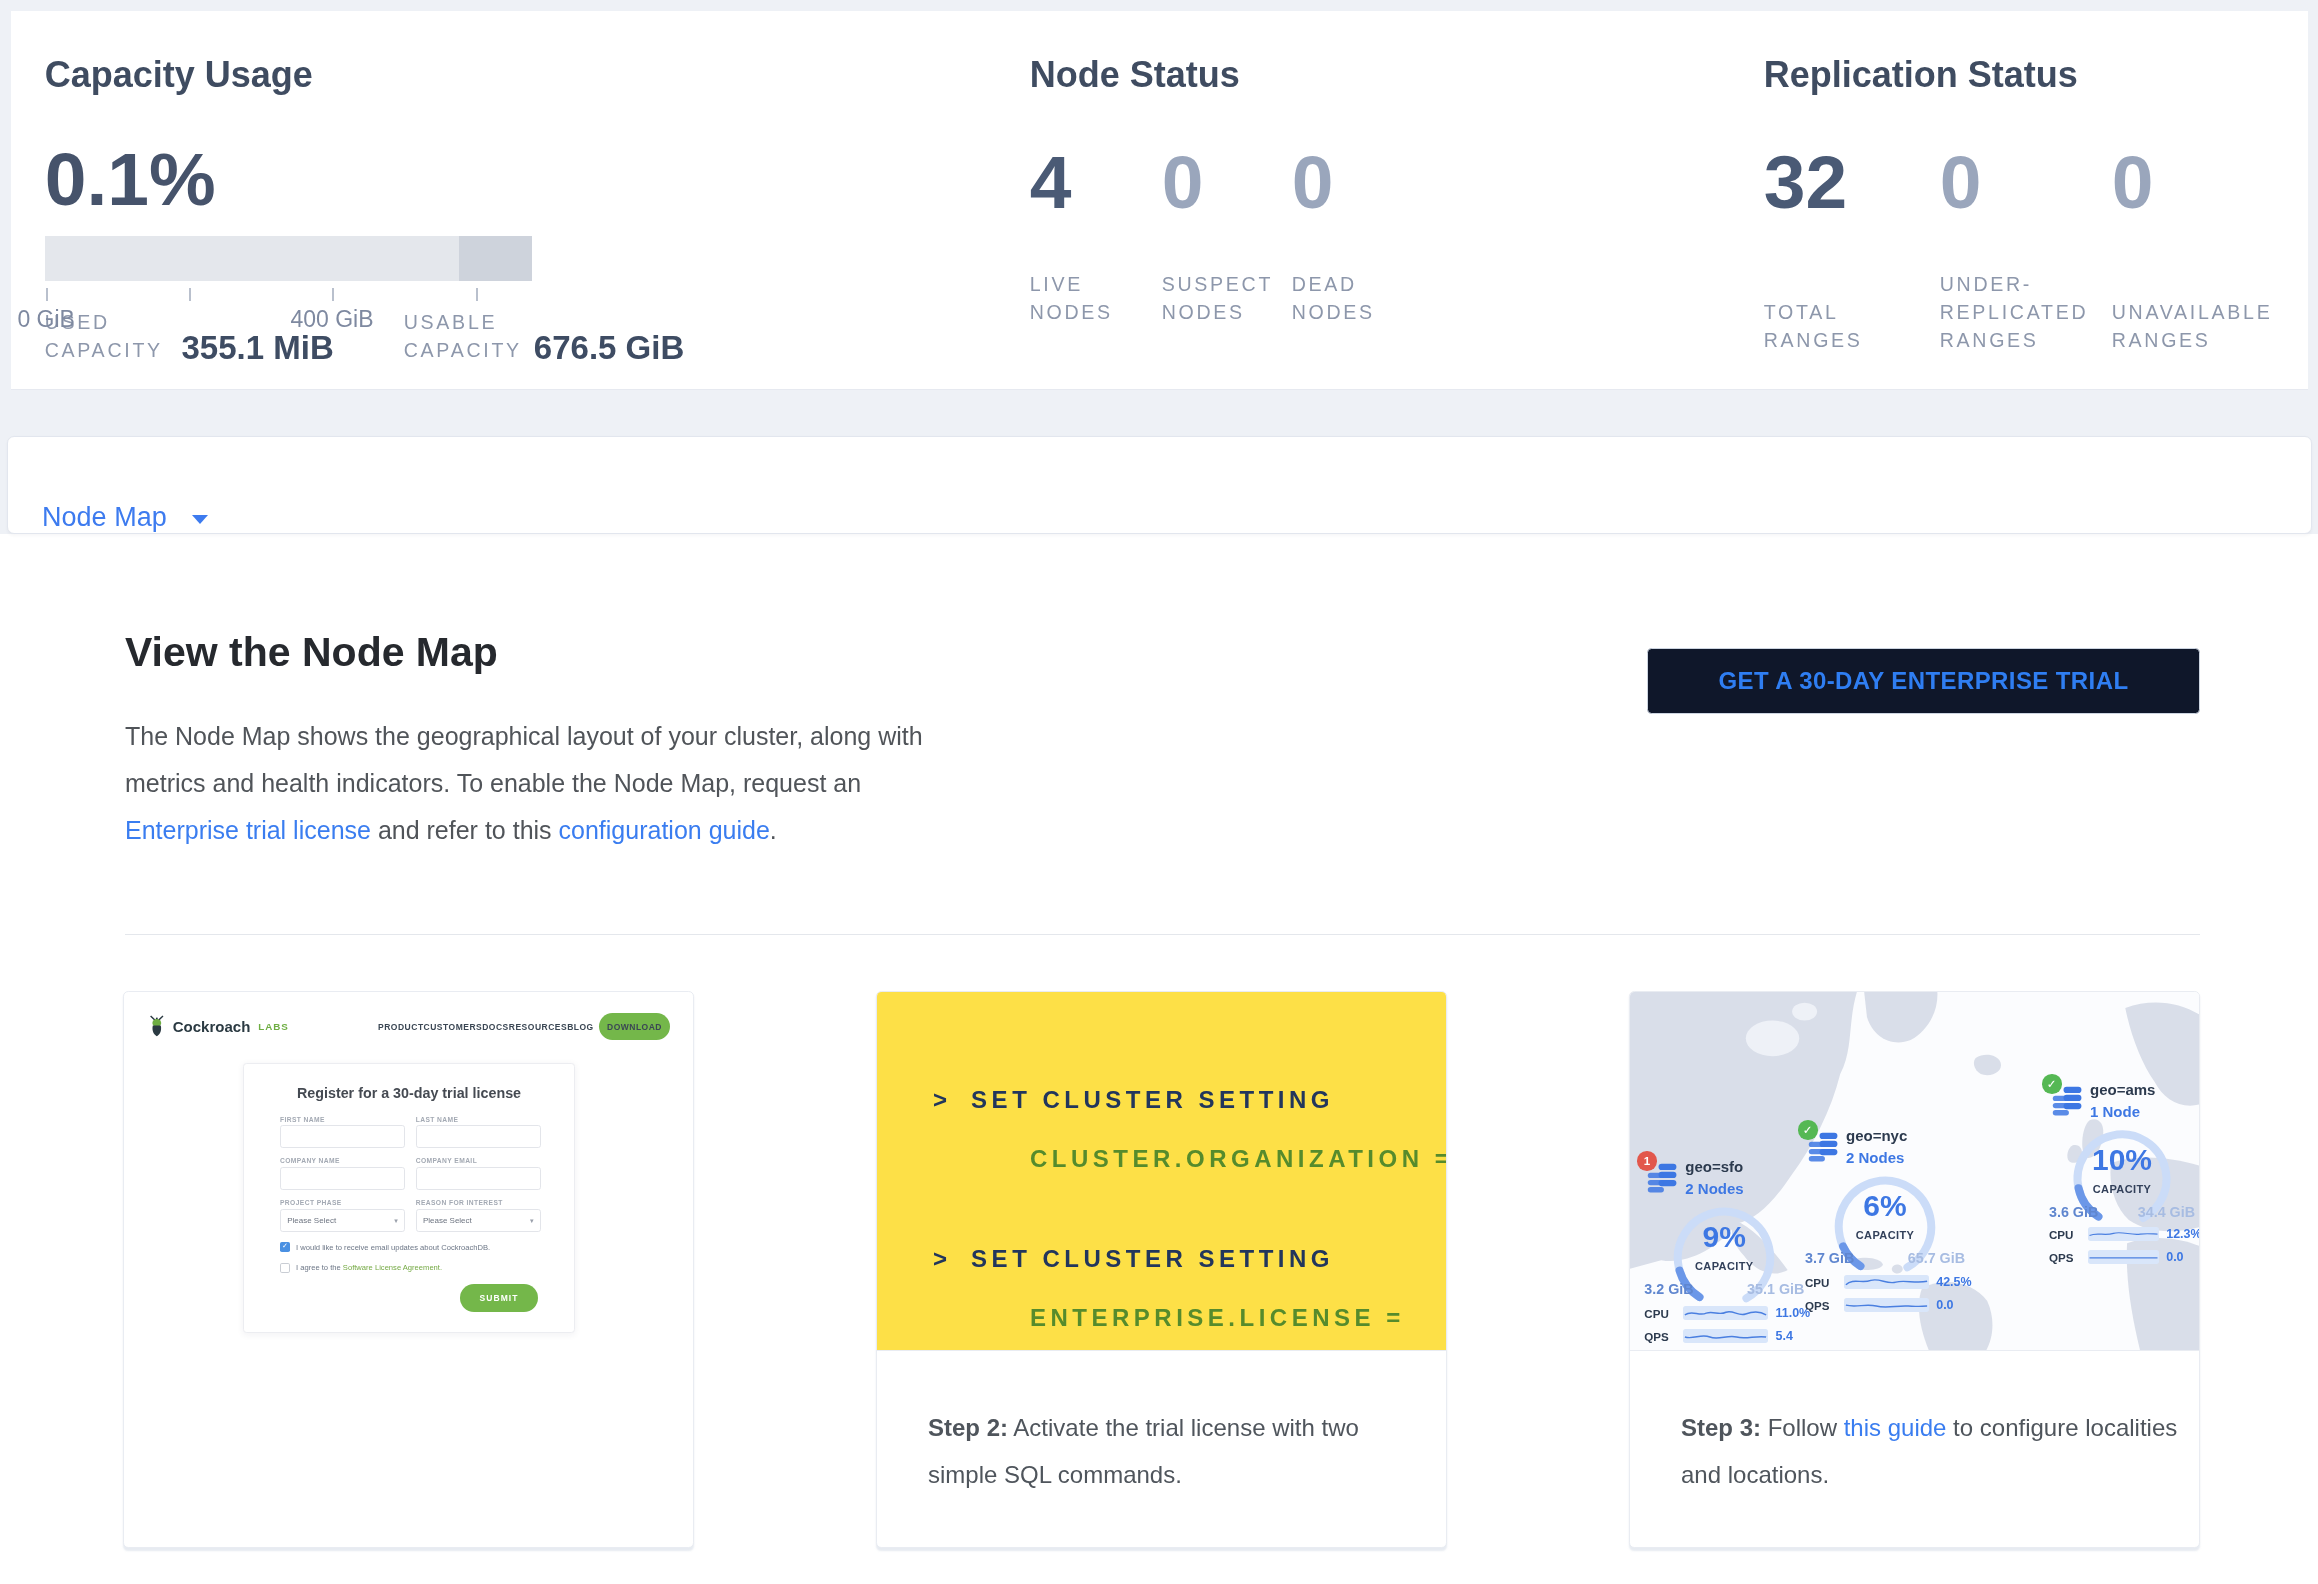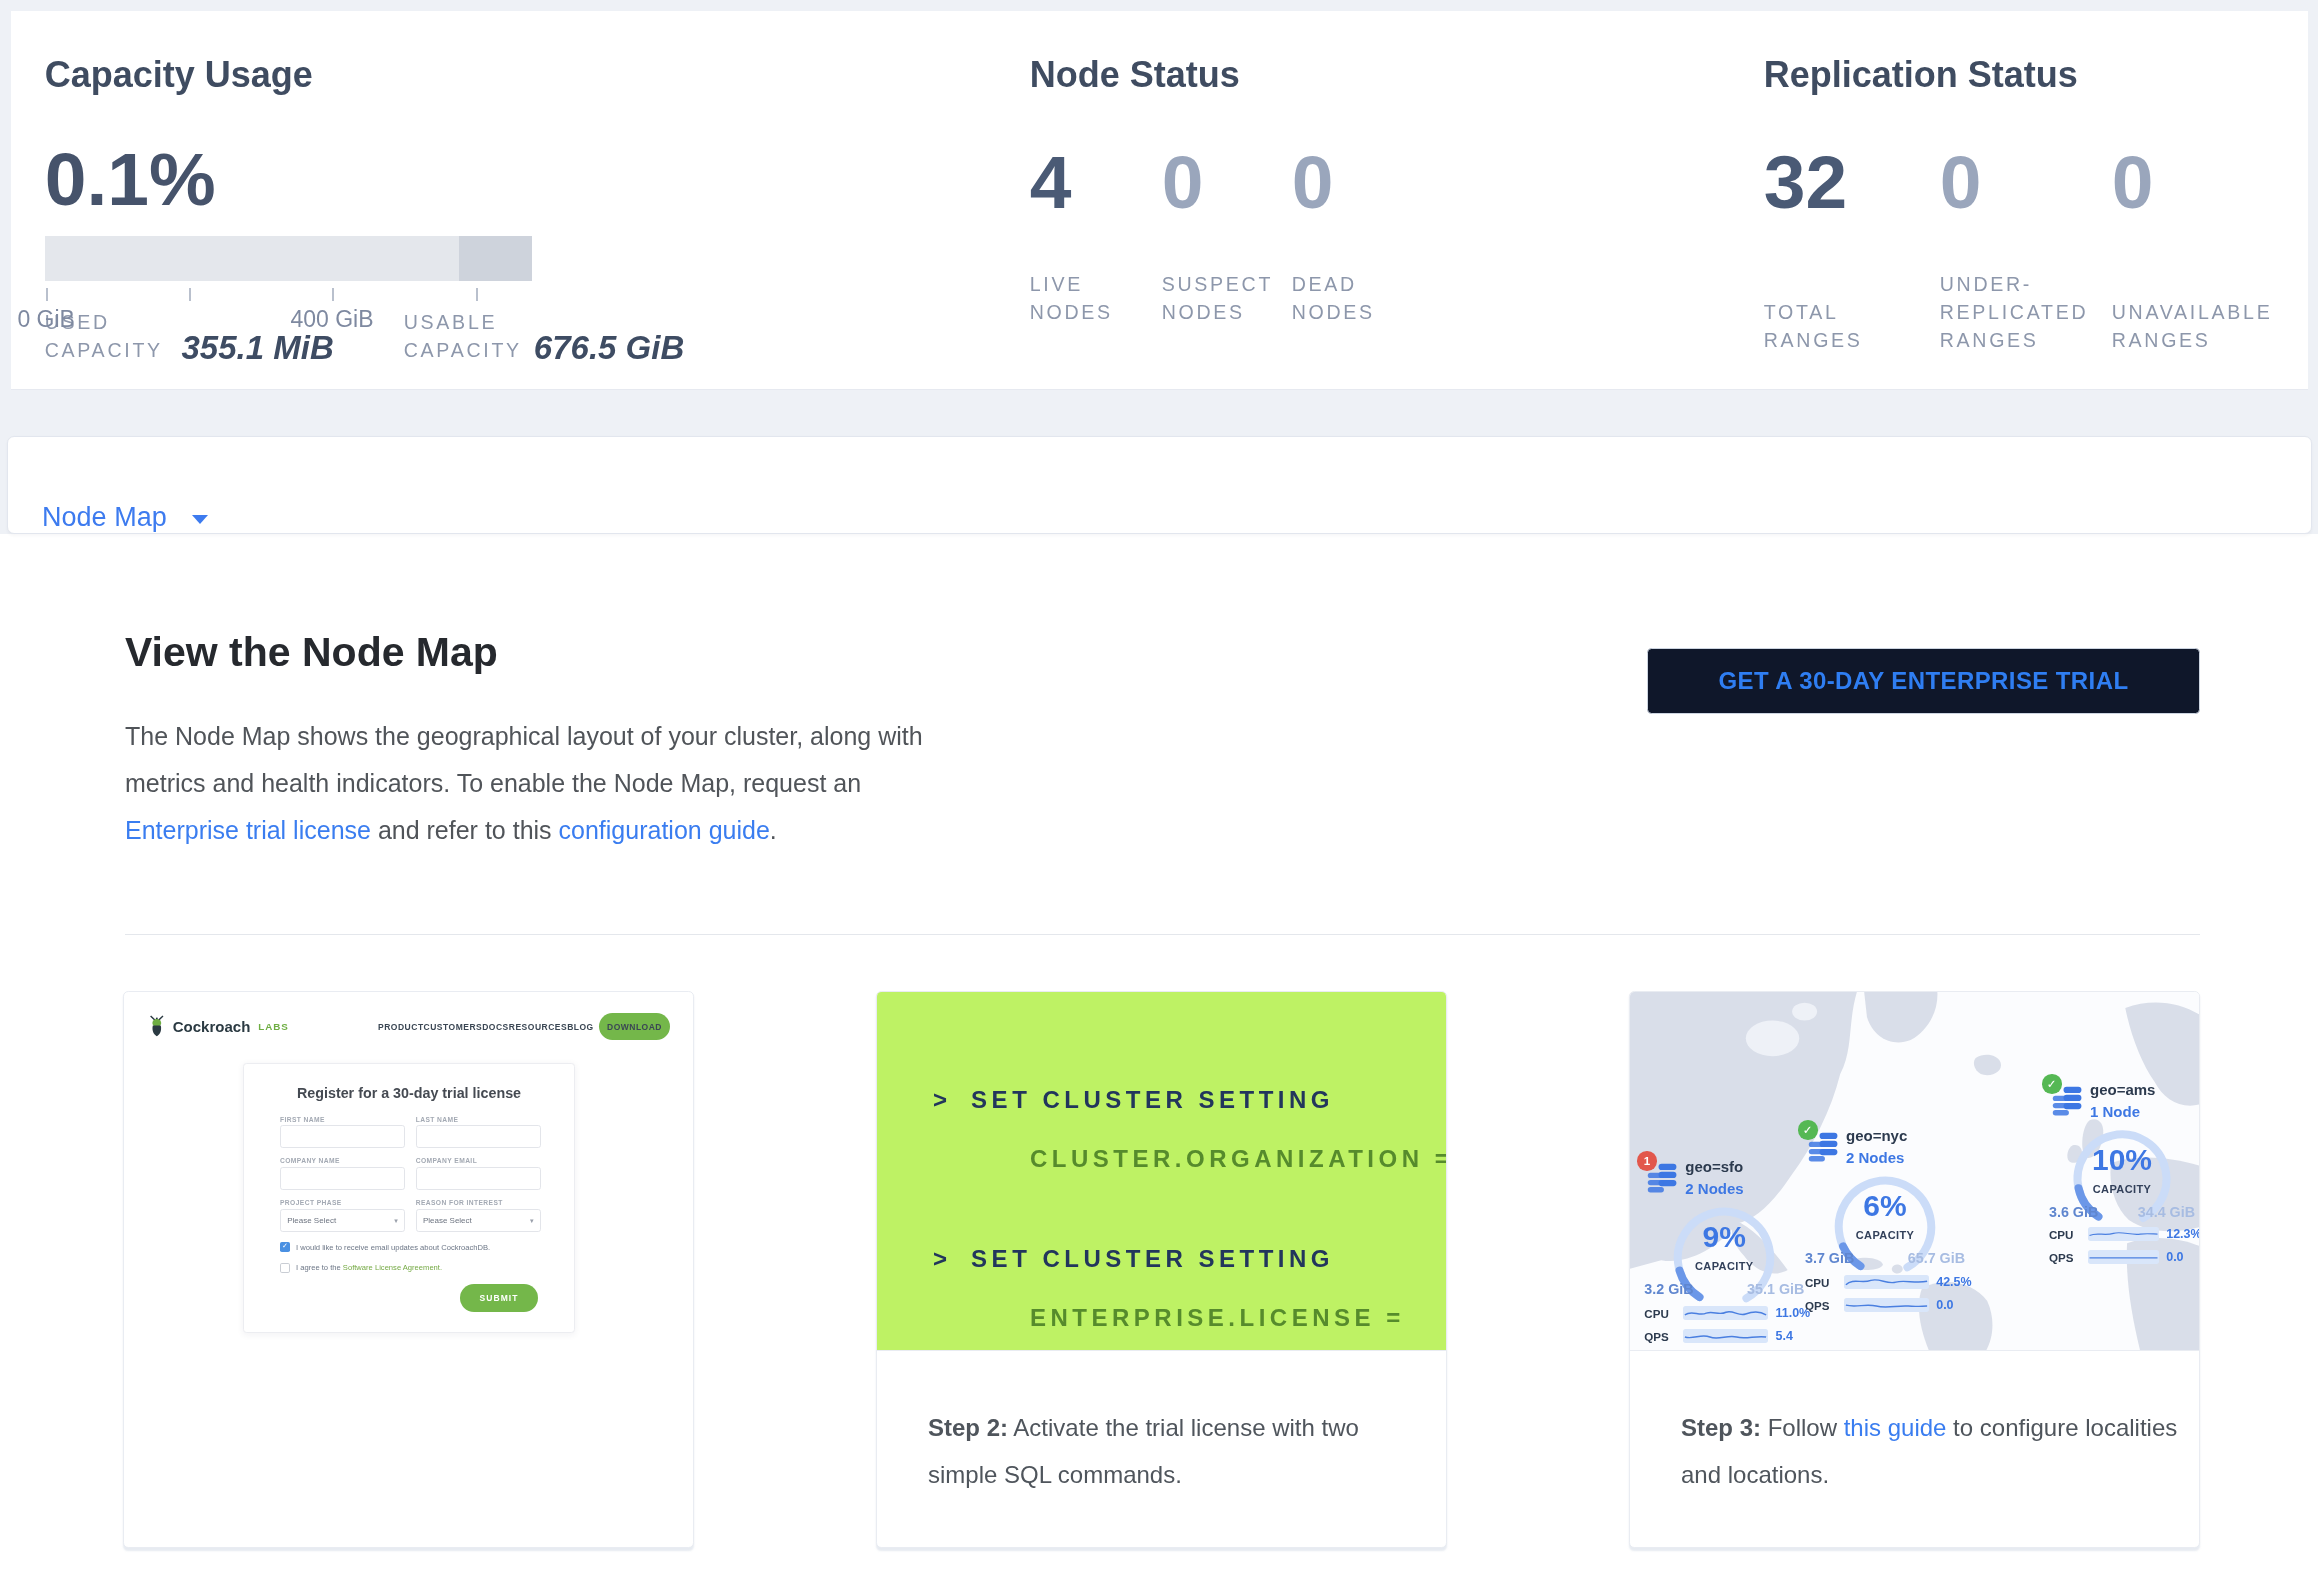--- a/index.html
+++ b/index.html
@@ -27,21 +27,21 @@
 
   
   .cap-flex { margin-top:36px; height:105px; display:flex; align-items:flex-start;flex-direction:column; }
   .cap-pct { font-size:75px; font-weight:700; color:#46536b; line-height:93px; width:153px; }
   .bar-wrap { position:relative; width:487px; margin-top:10.7px; }
   .bar-track { height:45px; background:#e4e7ec; position:relative; overflow:hidden; }
   .bar-dark { position:absolute; right:0; top:0; bottom:0; width:15%; background:#ced3dc; }
   .tick { position:absolute; top:52px; width:1.8px; height:12.5px; background:#b9c0cd; }
   .tick-label { position:absolute; top:70px; transform:translateX(-50%); font-size:23px; color:#7e89a0; white-space:nowrap; }
   .cap-stats { margin-top:70px; display:flex; align-items:flex-end; }
-  .cap-stat-val { font-size:33px; font-weight:700; color:#3e4c63; margin-left:25px; position:relative; top:3.6px; white-space:nowrap;font-style:italic; }
+  .cap-stat-val { font-size:33px; font-weight:700; color:#3e4c63; margin-left:25px; position:relative; top:3.6px; white-space:nowrap; }
   .cap-label2 { width:135px; }
   .gap-usable { margin-left:70px; width:123px; }
 
   
   .nodemap-bar { position:absolute; top:436px; left:7.1px; right:7.1px; height:98px; background:#fff;
     border:0.9px solid #e2e6ee; border-radius:7.1px; display:flex; align-items:flex-end; padding-left:34px;
     box-shadow:0 1.8px 2.7px rgba(40,50,80,.04); }
   .nodemap-toggle { display:flex; align-items:center; cursor:pointer; }
   .nodemap-label { font-size:27px; color:#3d7bef; font-weight:400; }
   .caret-down { width:0; height:0; border-left:8px solid transparent; border-right:8px solid transparent;
@@ -86,21 +86,21 @@
   .mf-checkbox { width:9.8px; height:9.8px; border-radius:1.8px; flex:none; }
   .mf-checkbox.checked { background:#4a90e2; color:#fff; font-size:7.1px; line-height:9.8px; text-align:center; }
   .mf-checkbox.empty { border:0.9px solid #c9cdd4; background:#fff; }
   .mf-check-text { font-size:7.6px; color:#6c7686; }
   .mf-green-link { color:#74a943; }
   .mini-submit { position:absolute; right:36px; bottom:19.6px; width:78px; height:28px; border-radius:14.3px;
     background:#74b74a; color:#fff; font-size:8.5px; font-weight:700; letter-spacing:1.1px;
     display:flex; align-items:center; justify-content:center; }
 
   
-  .term-media { background:#bef264; border-bottom:0.9px solid #e9ecf2; padding:78px 0 0 56px; }
+  .term-media { background:#fde047; border-bottom:0.9px solid #e9ecf2; padding:78px 0 0 56px; }
   .term-block { margin-bottom:41px; }
   .term-line { font-size:24px; font-weight:700; letter-spacing:4.5px; line-height:59px; color:#22365c; white-space:nowrap; }
   .term-prompt { margin-right:19.6px; }
   .term-arg { color:#568b2c; margin-left:97px; }
 
   
   .map-media { background:#fbfcfe; border-bottom:0.9px solid #e9ecf2; }
   .map-svg { position:absolute; inset:0; }
   .map-node { position:absolute; width:160px; }
   .mn-header { position:relative; height:41px; }

